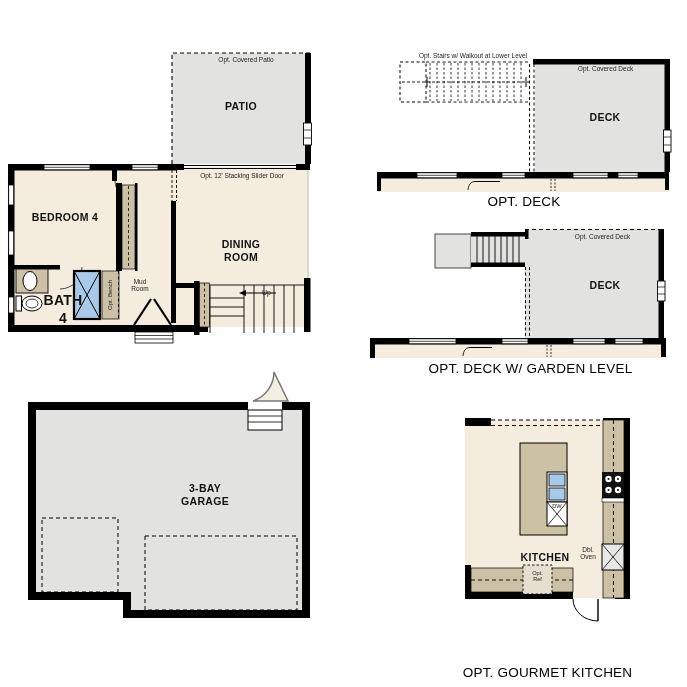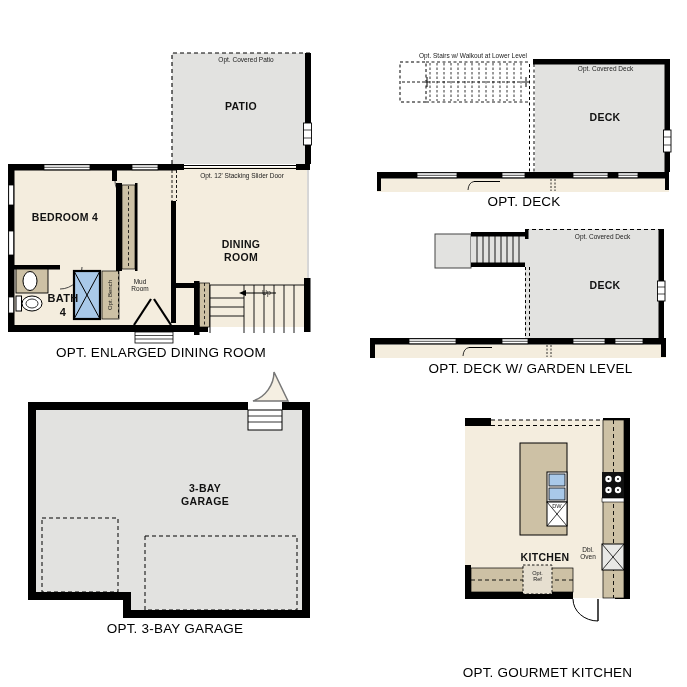--- a/index.html
+++ b/index.html
@@ -126,25 +126,24 @@
         <line x1="202" y1="271" x2="236" y2="271" stroke="#000" stroke-width="0.9"></line>
         <line x1="268" y1="248" x2="238" y2="248" stroke="#000" stroke-width="1"></line>
         <polygon points="238,245 238,251 231,248" fill="#000"></polygon>
       </g>
     </svg>
     <div class="lbl nw" style="left:168px;top:11px;width:140px;">Opt. Covered Patio</div>
     <div class="room nw" style="left:183px;top:55px;width:100px;">PATIO</div>
     <div class="lbl nw" style="left:165px;top:127px;width:138px;">Opt. 12' Stacking Slider Door</div>
     <div class="room nw" style="left:12px;top:166px;width:90px;">BEDROOM 4</div>
     <div class="room" style="left:203px;top:179px;width:60px;margin-top:14px;">DINING ROOM</div>
-    <div class="room" style="left:35px;top:247px;width:40px;font-size:11px;">BATH 4</div>
+    <div class="room" style="left:35px;top:247px;width:40px;font-size:14px;">BATH 4</div>
     <div class="vlbl" style="left:93px;top:226px;width:18px;height:48px;">Opt. Bench</div>
     <div class="lbl" style="left:119px;top:233px;width:26px;">Mud Room</div>
     <div class="lbl nw" style="left:254px;top:244px;width:20px;font-size:7px;text-align:left;">Up</div>
-    <div class="title" style="left:0;top:300px;width:306px;">OPT. ENLARGED DINING ROOM</div>
   </div>
 
   <div class="fig" style="left:368px;top:48px;width:312px;height:165px;">
     <svg width="312" height="165" viewBox="0 0 312 165">
 
       <g stroke="#000">
         <rect x="32" y="14" width="26" height="40" fill="none" stroke-width="1" stroke-dasharray="3 2.5"></rect>
         <line x1="58" y1="14" x2="161" y2="14" stroke-width="0.9" stroke-dasharray="3 2.5"></line>
         <line x1="58" y1="54" x2="161" y2="54" stroke-width="0.9" stroke-dasharray="3 2.5"></line>
         <line x1="62" y1="15" x2="62" y2="53" stroke-width="0.8" stroke-dasharray="2.5 2"></line>
@@ -273,21 +272,20 @@
         <rect x="228" y="40" width="34" height="20" fill="#fff" stroke="#000" stroke-width="1"></rect>
         <line x1="228" y1="46" x2="262" y2="46" stroke="#000" stroke-width="0.8"></line>
         <line x1="228" y1="52" x2="262" y2="52" stroke="#000" stroke-width="0.8"></line>
       </g>
       <g fill="none" stroke="#000">
         <rect x="22" y="148" width="76" height="74" stroke-width="1" stroke-dasharray="4 3"></rect>
         <rect x="125" y="166" width="152" height="74" stroke-width="1" stroke-dasharray="4 3"></rect>
       </g>
     </svg>
     <div class="room" style="left:125px;top:112px;width:64px;margin-left:28px;">3-BAY GARAGE</div>
-    <div class="title" style="left:0;top:251px;width:310px;">OPT. 3-BAY GARAGE</div>
   </div>
 
   <div class="fig" style="left:455px;top:410px;width:225px;height:230px;">
     <svg width="225" height="230" viewBox="0 0 225 230">
       <rect x="10" y="10" width="165" height="178" fill="#f4edde"></rect>
       <g>
         <rect x="10" y="8" width="26" height="8" fill="#000"></rect>
         <line x1="36" y1="10" x2="147" y2="10" stroke="#000" stroke-width="1.2" stroke-dasharray="4 3"></line>
         <line x1="36" y1="15.5" x2="147" y2="15.5" stroke="#000" stroke-width="1.2" stroke-dasharray="4 3"></line>
         <rect x="148" y="8" width="27" height="7" fill="#000"></rect>

